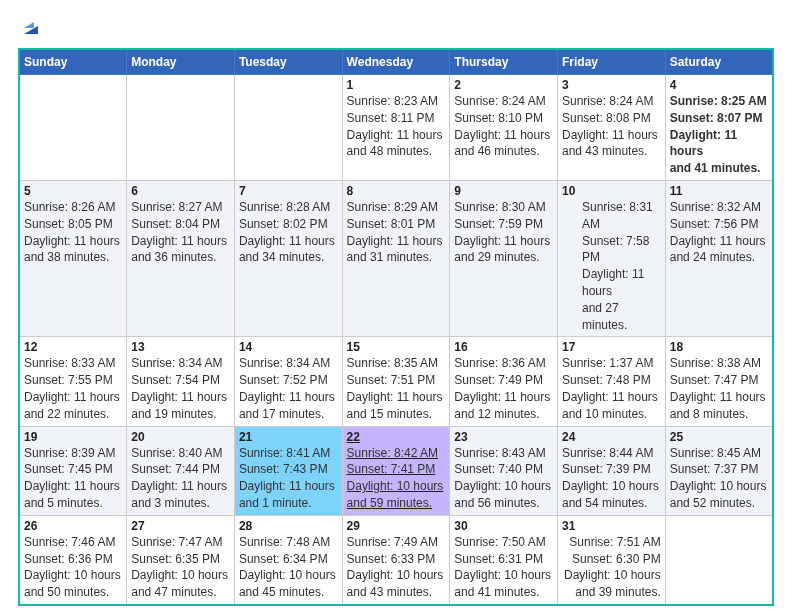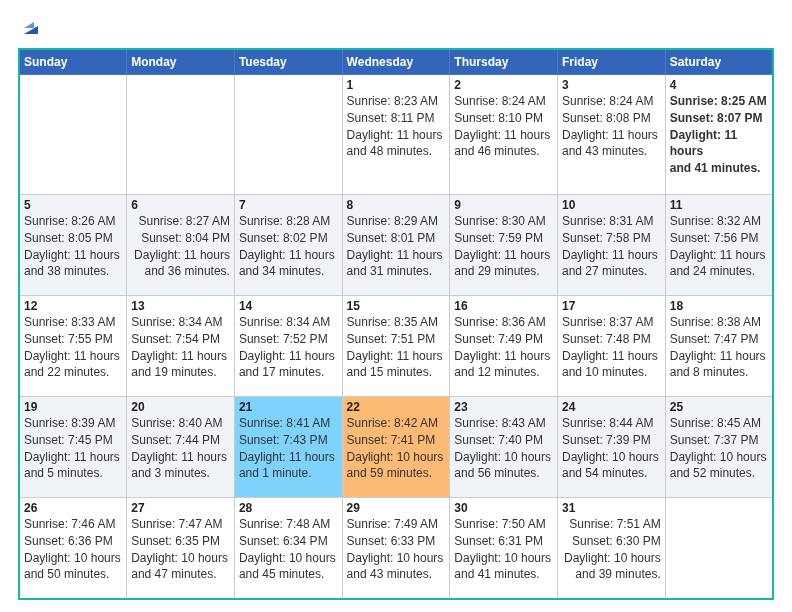--- a/index.html
+++ b/index.html
@@ -169,21 +169,21 @@
         <tr>
           <td style="background: rgb(240, 243, 248);">
             <span class="day-num">5</span>
             <div class="day-info" style="white-space: pre-line;">Sunrise: 8:26 AM
 Sunset: 8:05 PM
 Daylight: 11 hours
 and 38 minutes.</div>
           </td>
           <td style="background: rgb(240, 243, 248);">
             <span class="day-num">6</span>
-            <div class="day-info" style="white-space: pre-line; text-align: right;">Sunrise: 8:27 AM
+            <div class="day-info" style="white-space: pre-line;">Sunrise: 8:27 AM
 Sunset: 8:04 PM
 Daylight: 11 hours
 and 36 minutes.</div>
           </td>
           <td style="background: rgb(240, 243, 248);">
             <span class="day-num">7</span>
             <div class="day-info" style="white-space: pre-line;">Sunrise: 8:28 AM
 Sunset: 8:02 PM
 Daylight: 11 hours
 and 34 minutes.</div>
@@ -197,21 +197,21 @@
           </td>
           <td style="background: rgb(240, 243, 248);">
             <span class="day-num">9</span>
             <div class="day-info" style="white-space: pre-line;">Sunrise: 8:30 AM
 Sunset: 7:59 PM
 Daylight: 11 hours
 and 29 minutes.</div>
           </td>
           <td style="background: rgb(240, 243, 248);">
             <span class="day-num">10</span>
-            <div class="day-info" style="white-space: pre-line;">Sunrise: 8:31 AM
+            <div class="day-info" style="white-space: pre-line; margin-left: 20px;">Sunrise: 8:31 AM
 Sunset: 7:58 PM
 Daylight: 11 hours
 and 27 minutes.</div>
           </td>
           <td style="background: rgb(240, 243, 248);">
             <span class="day-num">11</span>
             <div class="day-info" style="white-space: pre-line;">Sunrise: 8:32 AM
 Sunset: 7:56 PM
 Daylight: 11 hours
 and 24 minutes.</div>
@@ -248,21 +248,21 @@
           </td>
           <td>
             <span class="day-num">16</span>
             <div class="day-info" style="white-space: pre-line;">Sunrise: 8:36 AM
 Sunset: 7:49 PM
 Daylight: 11 hours
 and 12 minutes.</div>
           </td>
           <td>
             <span class="day-num">17</span>
-            <div class="day-info" style="white-space: pre-line;">Sunrise: 8:37 AM
+            <div class="day-info" style="white-space: pre-line;">Sunrise: 1:37 AM
 Sunset: 7:48 PM
 Daylight: 11 hours
 and 10 minutes.</div>
           </td>
           <td>
             <span class="day-num">18</span>
             <div class="day-info" style="white-space: pre-line;">Sunrise: 8:38 AM
 Sunset: 7:47 PM
 Daylight: 11 hours
 and 8 minutes.</div>
@@ -283,21 +283,21 @@
 Daylight: 11 hours
 and 3 minutes.</div>
           </td>
           <td style="background: #7dd3fc;">
             <span class="day-num">21</span>
             <div class="day-info" style="white-space: pre-line;">Sunrise: 8:41 AM
 Sunset: 7:43 PM
 Daylight: 11 hours
 and 1 minute.</div>
           </td>
-          <td style="background: #fdba74;">
+          <td style="background: #c4b5fd; text-decoration: underline;">
             <span class="day-num">22</span>
             <div class="day-info" style="white-space: pre-line;">Sunrise: 8:42 AM
 Sunset: 7:41 PM
 Daylight: 10 hours
 and 59 minutes.</div>
           </td>
           <td style="background: rgb(240, 243, 248);">
             <span class="day-num">23</span>
             <div class="day-info" style="white-space: pre-line;">Sunrise: 8:43 AM
 Sunset: 7:40 PM

